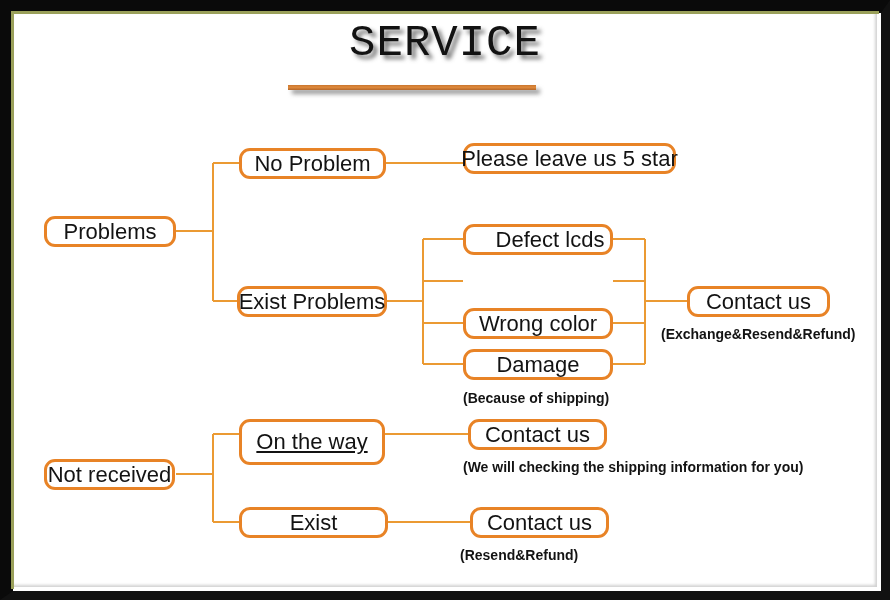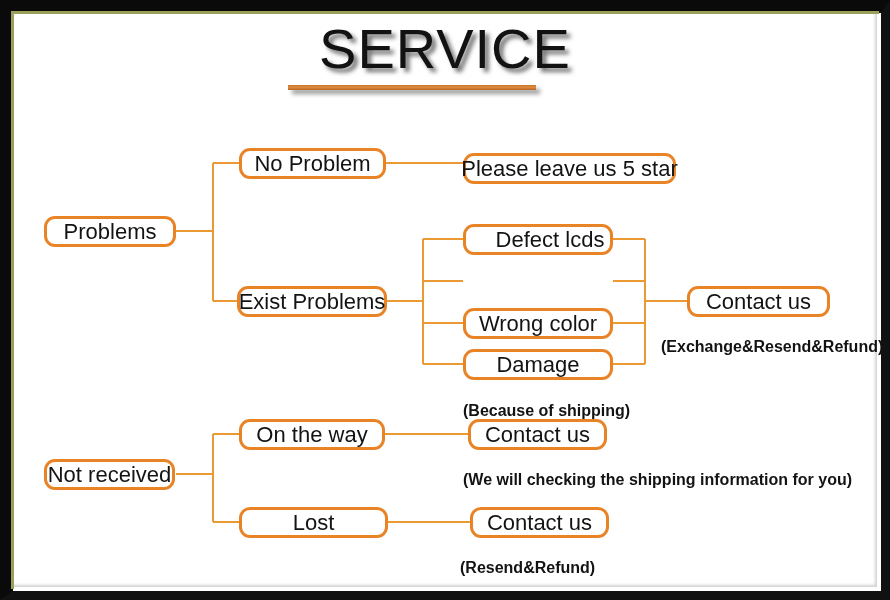--- a/index.html
+++ b/index.html
@@ -56,22 +56,22 @@
   
   .title-wrap {
     position: absolute;
     left: 0; top: 20px;
     width: 890px;
     text-align: center;
     z-index: 10;
   }
   .title-text {
     display: inline-block;
-    font-family: Liberation Sans, sans-serif;
-    font-size: 56px;
+    font-family: Liberation Mono, monospace;
+    font-size: 44px;
     font-weight: 400;
     letter-spacing: 1px;
     color: #121212;
     text-shadow: 4px 4px 4px rgba(90,90,90,0.85);
     line-height: 1.05;
   }
   .title-rule {
     position: absolute;
     left: 288px;
     top: 85px;
@@ -104,26 +104,25 @@
     justify-content: center;
     font-family: "Liberation Sans", sans-serif;
     font-size: 22px;
     font-weight: 400;
     white-space: nowrap;
     z-index: 20;
   }
   .note {
     position: absolute;
     font-family: "Liberation Sans", sans-serif;
-    font-size: 16px;
+    font-size: 14px;
     font-weight: bold;
     color: #131313;
     white-space: nowrap;
     z-index: 20;
-    margin-top: 12px;
   }
 </style>
 </head>
 <body>
 
 <div id="page">
 
   <div class="frame-sheet"></div>
 
   <div class="title-wrap">
@@ -170,21 +169,21 @@
   </div>
 
   <div class="node" style="left:239px; top:148px; width:147px; height:31px;">
     <span>No Problem</span>
   </div>
 
   <div class="node" style="left:237px; top:286px; width:150px; height:31px;">
     <span>Exist Problems</span>
   </div>
 
-  <div class="node" style="left:463px; top:153px; width:213px; height:31px;">
+  <div class="node" style="left:463px; top:143px; width:213px; height:31px;">
     <span>Please leave us 5 star</span>
   </div>
 
   <div class="node" style="left:463px; top:224px; width:150px; height:31px;padding-left:24px;">
     <span>Defect lcds</span>
   </div>
 
 
   <div class="node" style="left:463px; top:308px; width:150px; height:31px;">
     <span>Wrong color</span>
@@ -199,26 +198,26 @@
   <div class="node" style="left:687px; top:286px; width:143px; height:31px;">
     <span>Contact us</span>
   </div>
 
   <div class="note" style="left:661px; top:326px;">(Exchange&amp;Resend&amp;Refund)</div>
 
   <div class="node" style="left:44px; top:459px; width:131px; height:31px;">
     <span>Not received</span>
   </div>
 
-  <div class="node" style="left:239px; top:419px; width:146px; height:31px;">
+  <div class="node" style="left:239px; top:419px; width:146px; height:46px;text-decoration:underline;">
     <span>On the way</span>
   </div>
 
   <div class="node" style="left:239px; top:507px; width:149px; height:31px;">
-    <span>Lost</span>
+    <span>Exist</span>
   </div>
 
   <div class="node" style="left:468px; top:419px; width:139px; height:31px;">
     <span>Contact us</span>
   </div>
 
   <div class="note" style="left:463px; top:459px;">(We will checking the shipping information for you)</div>
 
   <div class="node" style="left:470px; top:507px; width:139px; height:31px;">
     <span>Contact us</span>

